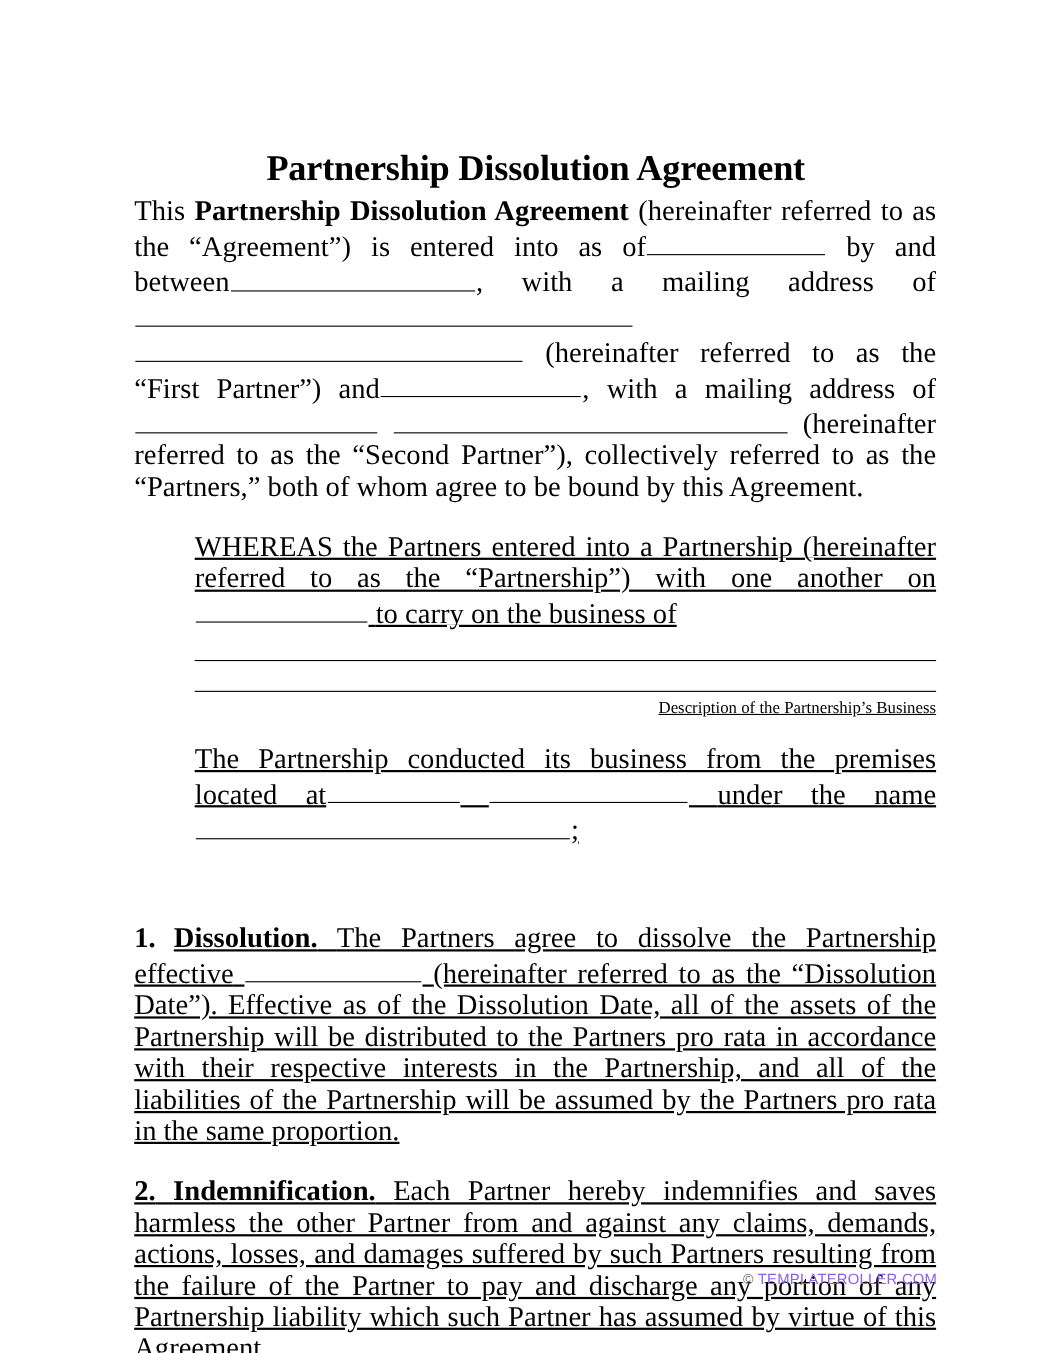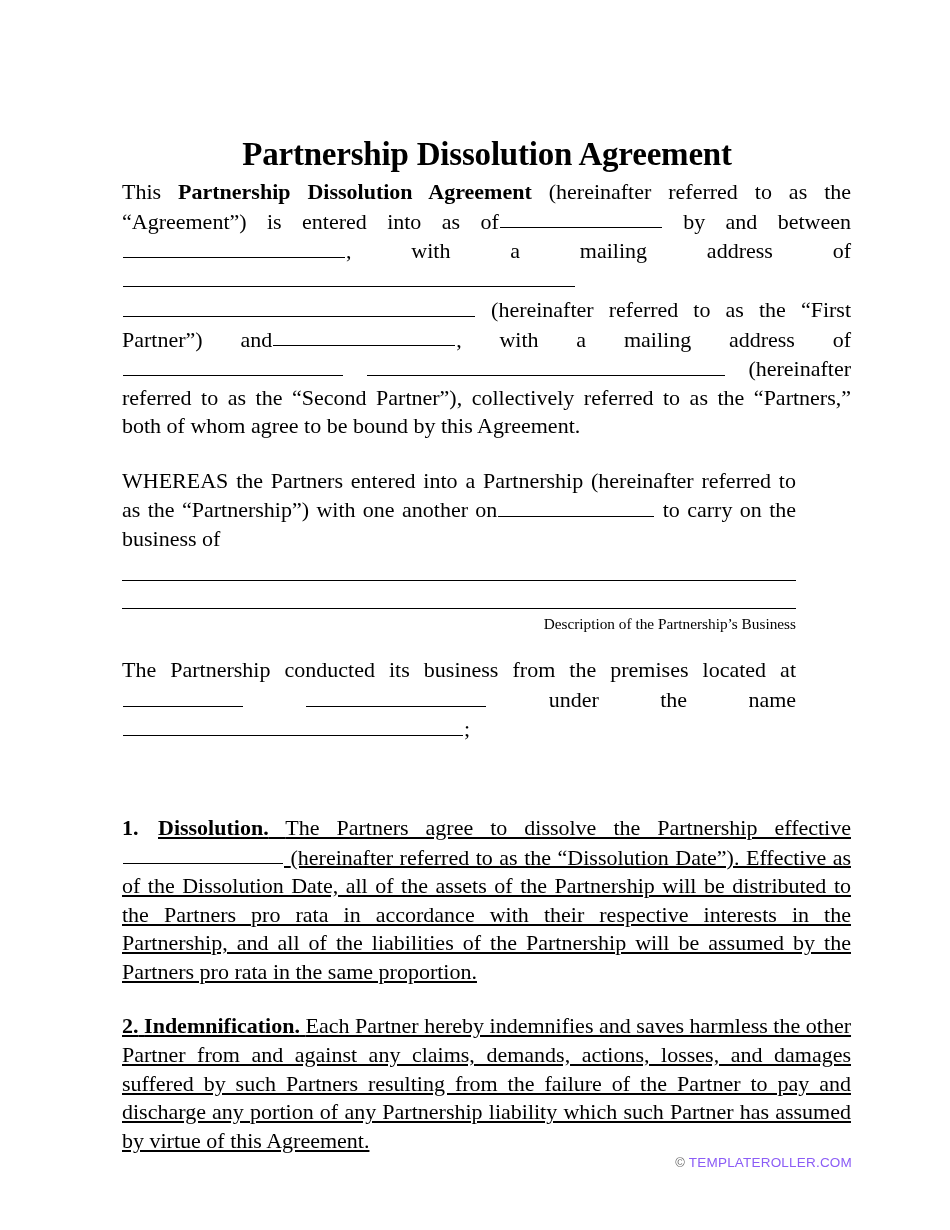--- a/index.html
+++ b/index.html
@@ -39,30 +39,32 @@
 
   .body-area {
     position: absolute;
     left: 110px;
     top: 178px;
     width: 729px;
   }
 
   p.para {
     margin: 0 0 0 0;
-    font-size: 22px;
+    font-size: 26px;
     line-height: 28.6px;
     text-align: justify;
     text-justify: inter-word;
   }
   .spacer-m { height: 22px; }
   .spacer-l { height: 26px; }
 
   .indent-block {
+    margin-left: 55px;
     width: 674px;
+    text-decoration: underline;
   }
 
   .indent-block p.para { width: 100%; }
 
   .bold { font-weight: bold; }
 
   
   .blank {
     display: inline-block;
     border-bottom: 1.3px solid #000;

